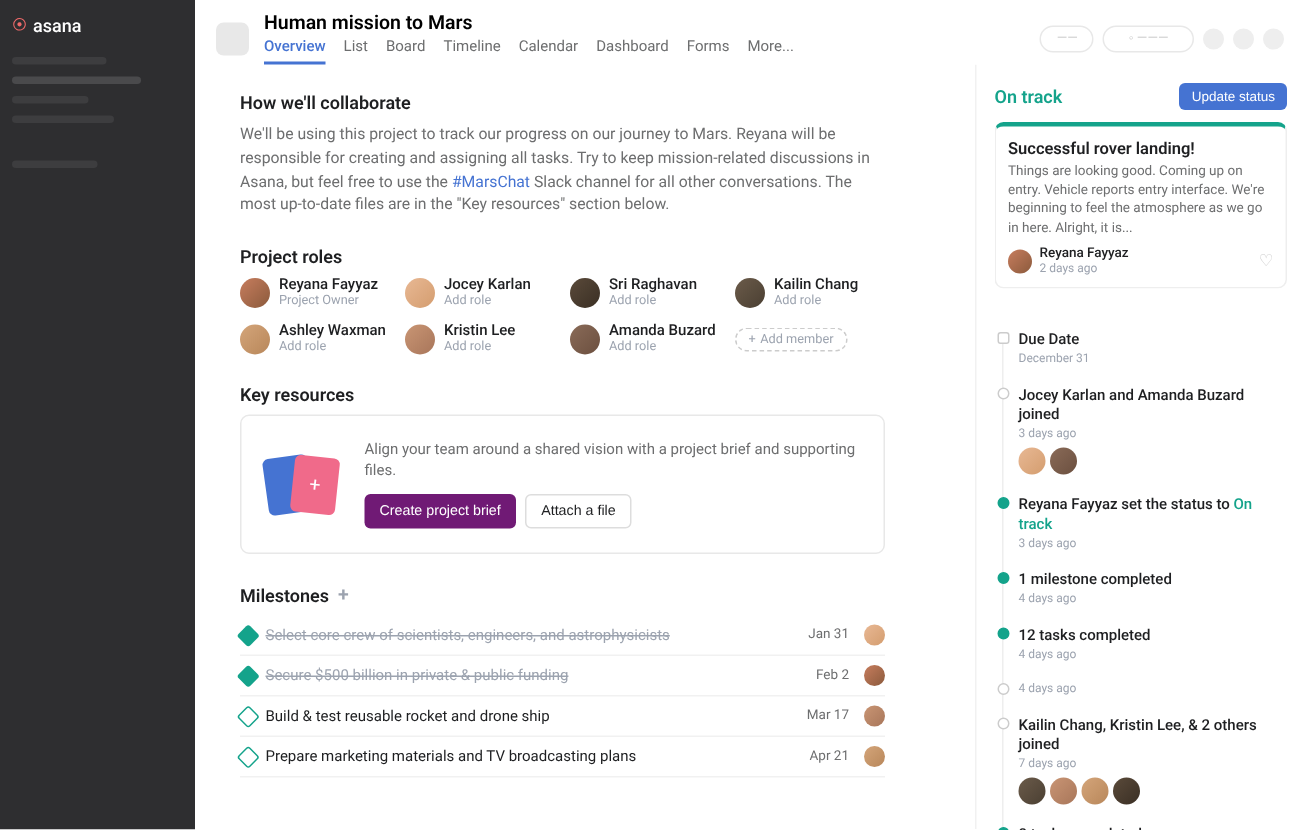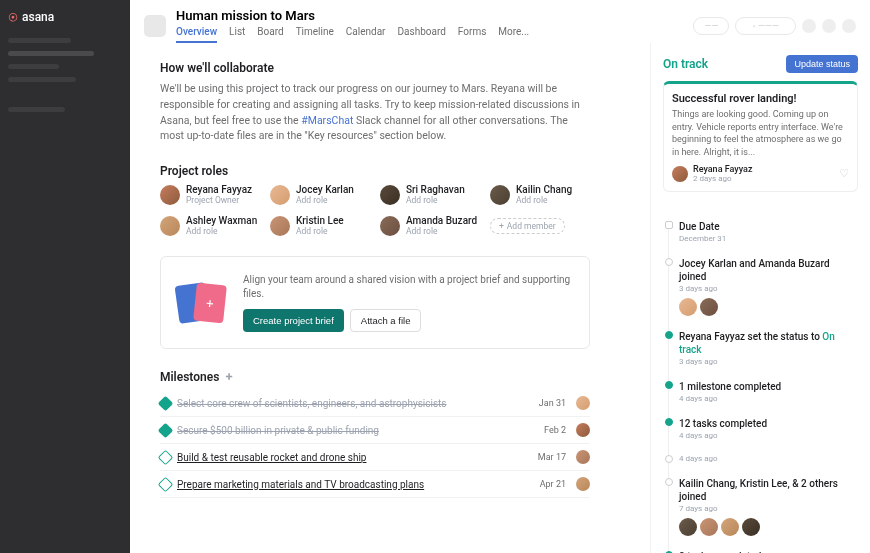--- a/index.html
+++ b/index.html
@@ -46,31 +46,31 @@
 .role-sub { font-size: 8.5px; color: #9ca3af; }
 .add-member { border: 1px dashed #ccc; color: #9ca3af; font-size: 8.5px; border-radius: 12px; padding: 2px 8px; display: inline-flex; align-items: center; gap: 3px; cursor: pointer; }
 
 .res-box { border: 1px solid #e8e8e8; border-radius: 6px; padding: 16px; display: flex; align-items: center; gap: 18px; max-width: 430px; }
 .res-cards { display: flex; gap: -4px; }
 .res-card { width: 30px; height: 38px; border-radius: 4px; position: relative; }
 .res-card.blue { background: #4573d2; transform: rotate(-8deg); margin-right: -12px; z-index: 1; }
 .res-card.pink { background: #f06a8a; transform: rotate(6deg); z-index: 2; display: flex; align-items: center; justify-content: center; color: #fff; font-size: 13px; }
 .res-text { font-size: 10px; color: #6d6e6f; line-height: 1.4; margin-bottom: 8px; }
 .res-btns { display: flex; gap: 6px; }
-.btn-primary { background: #0f766e; color: #fff; border: none; border-radius: 4px; padding: 5px 10px; font-size: 9.5px; cursor: pointer; }
+.btn-primary { background: #701a75; color: #fff; border: none; border-radius: 4px; padding: 5px 10px; font-size: 9.5px; cursor: pointer; }
 .btn-secondary { background: #fff; border: 1px solid #ddd; color: #1e1f21; border-radius: 4px; padding: 5px 10px; font-size: 9.5px; cursor: pointer; }
 
 .milestones-h { display: flex; align-items: center; gap: 6px; }
 .add-ms { color: #9ca3af; font-size: 13px; cursor: pointer; }
 .ms-list { max-width: 430px; margin-top: 6px; }
 .ms-row { display: flex; align-items: center; gap: 6px; padding: 6px 0; border-bottom: 1px solid #f1f1f1; font-size: 10px; }
 .ms-check { width: 11px; height: 11px; border-radius: 2px; transform: rotate(45deg); display: flex; align-items: center; justify-content: center; flex-shrink: 0; }
 .ms-check.done { background: #14a38b; }
 .ms-check.open { border: 1.5px solid #14a38b; }
-.ms-title { flex: 1; text-decoration: underline; }
+.ms-title { flex: 1; }
 .ms-row.done .ms-title { color: #9ca3af; text-decoration: line-through; }
 .ms-date { font-size: 9px; color: #6d6e6f; margin-right: 4px; }
 .ms-av { width: 14px; height: 14px; border-radius: 50%; }
 
 
 .side { width: 220px; border-left: 1px solid #f1f1f1; padding: 12px; overflow-y: auto; font-size: 10px; }
 .side-head { display: flex; justify-content: space-between; align-items: center; margin-bottom: 8px; }
 .on-track { color: #14a38b; font-size: 12px; font-weight: 600; }
 .upd-btn { background: #4573d2; color: #fff; border: none; border-radius: 4px; padding: 4px 8px; font-size: 9px; cursor: pointer; }
 .status-card { border: 1px solid #eee; border-radius: 6px; border-top: 3px solid #14a38b; padding: 8px; margin-bottom: 28px; }
@@ -210,20 +210,21 @@
                   <div class="role-sub">Add role</div>
                 </div>
               </div>
               <div class="role">
                 <span class="add-member"><span>+</span> Add member</span>
               </div>
             </div>
         </div>
 
         <div class="ov-section">
+          <div class="ov-h">Key resources</div>
           <div class="res-box">
             <div class="res-cards">
               <div class="res-card blue"></div>
               <div class="res-card pink">+</div>
             </div>
             <div>
               <div class="res-text">Align your team around a shared vision with a project brief and supporting files.</div>
               <div class="res-btns">
                 <button class="btn-primary">Create project brief</button>
                 <button class="btn-secondary">Attach a file</button>

